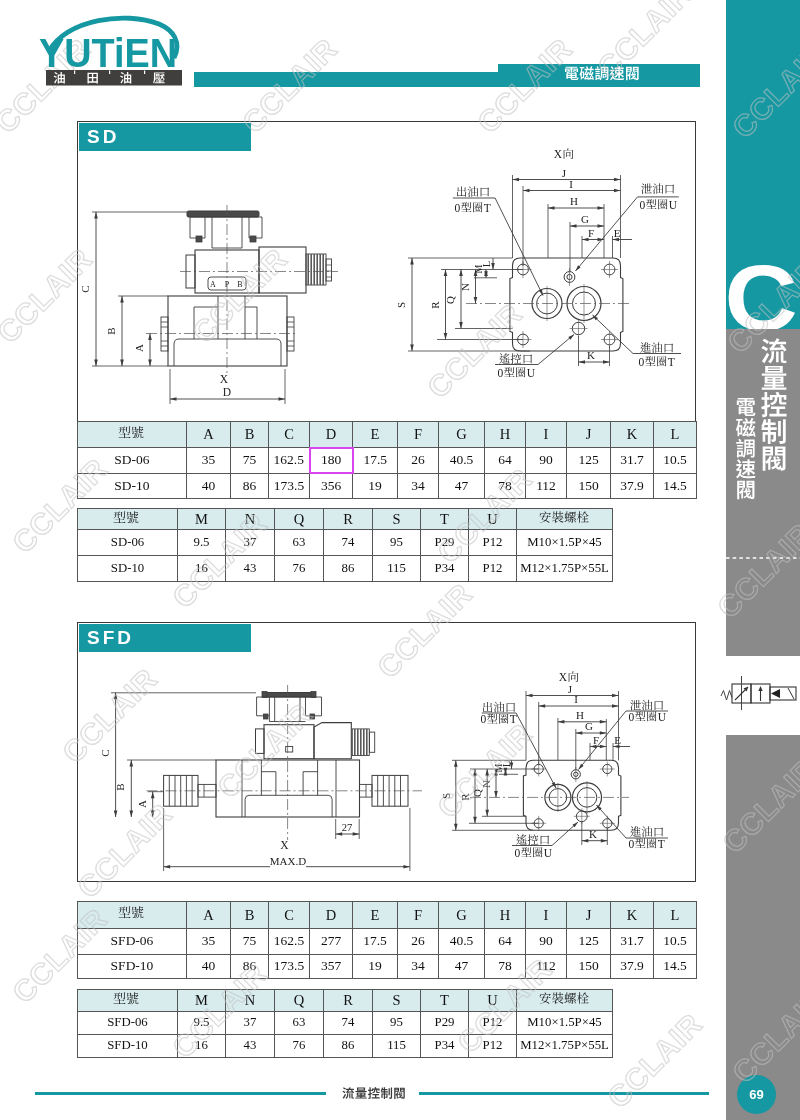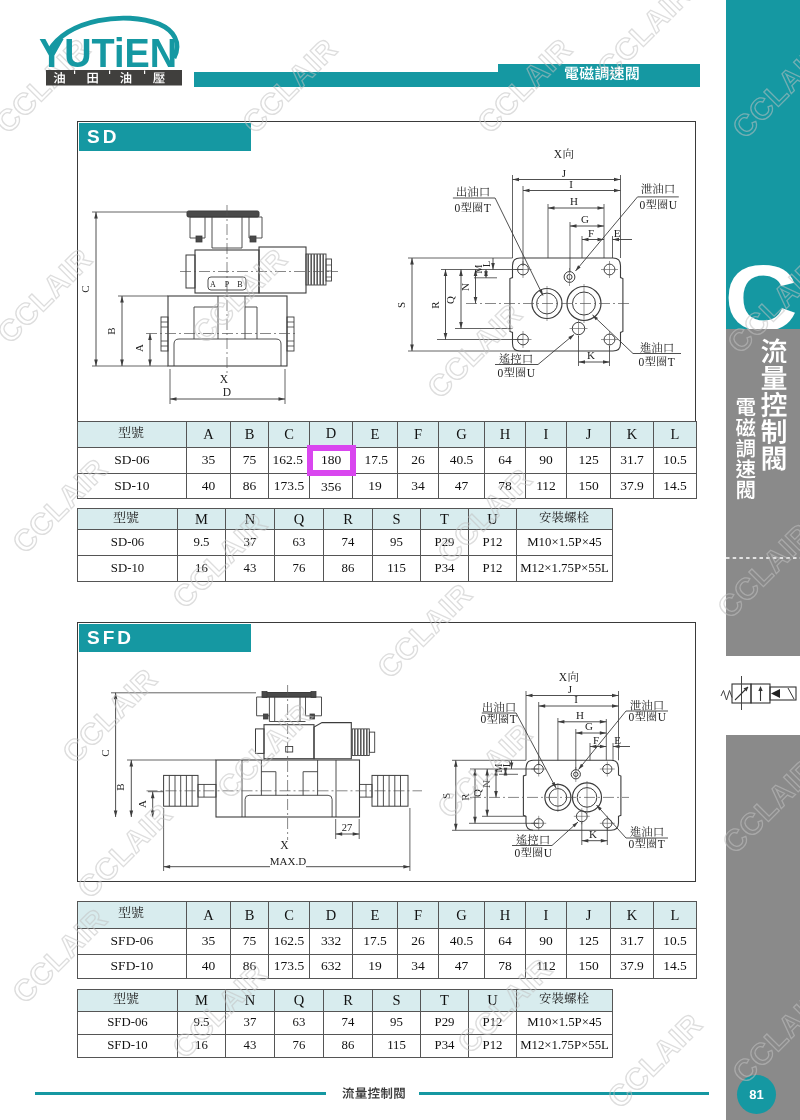--- a/index.html
+++ b/index.html
@@ -104,21 +104,21 @@
 <line x1="45" y1="32" x2="58" y2="19" stroke="#333" stroke-width="1.1"></line>
       <path d="M58,19 l-4.5,1.2 l3.2,3.2 Z" fill="#333"></path>
 <line x1="70.5" y1="33" x2="70.5" y2="21" stroke="#333" stroke-width="1.1"></line>
       <path d="M70.5,18 l-2.2,5 l4.4,0 Z" fill="#333"></path>
 <rect x="80" y="19" width="26" height="13" stroke="#333" stroke-width="1.1" fill="none"></rect>
 <path d="M81,25.5 l9,-4.5 l0,9 Z" fill="#222"></path>
 <line x1="98" y1="20" x2="104" y2="31" stroke="#333" stroke-width="1"></line>
 </svg>
 
 <div class="abs" style="left:737px;top:1075px;width:39px;height:39px;border-radius:50%;background:#1598A2"></div>
-<div class="abs" style="left:737px;top:1087px;width:39px;text-align:center;font-family:'Liberation Sans';font-weight:bold;font-size:13px;color:#fff;">81</div>
+<div class="abs" style="left:737px;top:1087px;width:39px;text-align:center;font-family:'Liberation Sans';font-weight:bold;font-size:13px;color:#fff;">69</div>
 
 <div class="abs" style="left:77px;top:121px;width:617px;height:299px;border:1.5px solid #3a3a3a;"></div>
 
 <div class="abs" style="left:78.5px;top:122.5px;width:172px;height:28px;background:#1598A2"></div>
 <div class="abs" style="left:87px;top:126px;font-family:'Liberation Sans';font-weight:bold;font-size:19px;letter-spacing:3px;color:#fff;">SD</div>
 
 <svg class="abs" style="left:77px;top:121px;overflow:visible" width="618" height="300" viewBox="77 121 618 300">
 <g>
         <g>
           <rect x="187" y="211" width="72" height="6" stroke="#3C3C3C" stroke-width="1" fill="#4a4a4a" rx="1.5"></rect>
@@ -365,21 +365,21 @@
             <td style="border:1px solid #555;">I</td>
             <td style="border:1px solid #555;">J</td>
             <td style="border:1px solid #555;">K</td>
             <td style="border:1px solid #555;">L</td>
           </tr>
 <tr style="height:25.5px;">
             <td style="border:1px solid #555;">SD-06</td>
             <td style="border:1px solid #555;">35</td>
             <td style="border:1px solid #555;">75</td>
             <td style="border:1px solid #555;">162.5</td>
-            <td style="border:6px solid #d946ef;">180</td>
+            <td style="border:2px solid #d946ef;">180</td>
             <td style="border:1px solid #555;">17.5</td>
             <td style="border:1px solid #555;">26</td>
             <td style="border:1px solid #555;">40.5</td>
             <td style="border:1px solid #555;">64</td>
             <td style="border:1px solid #555;">90</td>
             <td style="border:1px solid #555;">125</td>
             <td style="border:1px solid #555;">31.7</td>
             <td style="border:1px solid #555;">10.5</td>
           </tr>
 <tr style="height:25px;">
@@ -723,36 +723,36 @@
             <td style="border:1px solid #555;">I</td>
             <td style="border:1px solid #555;">J</td>
             <td style="border:1px solid #555;">K</td>
             <td style="border:1px solid #555;">L</td>
           </tr>
 <tr style="height:25.5px;">
             <td style="border:1px solid #555;">SFD-06</td>
             <td style="border:1px solid #555;">35</td>
             <td style="border:1px solid #555;">75</td>
             <td style="border:1px solid #555;">162.5</td>
-            <td style="border:1px solid #555;">332</td>
+            <td style="border:1px solid #555;">277</td>
             <td style="border:1px solid #555;">17.5</td>
             <td style="border:1px solid #555;">26</td>
             <td style="border:1px solid #555;">40.5</td>
             <td style="border:1px solid #555;">64</td>
             <td style="border:1px solid #555;">90</td>
             <td style="border:1px solid #555;">125</td>
             <td style="border:1px solid #555;">31.7</td>
             <td style="border:1px solid #555;">10.5</td>
           </tr>
 <tr style="height:24px;">
             <td style="border:1px solid #555;">SFD-10</td>
             <td style="border:1px solid #555;">40</td>
             <td style="border:1px solid #555;">86</td>
             <td style="border:1px solid #555;">173.5</td>
-            <td style="border:1px solid #555;">632</td>
+            <td style="border:1px solid #555;">357</td>
             <td style="border:1px solid #555;">19</td>
             <td style="border:1px solid #555;">34</td>
             <td style="border:1px solid #555;">47</td>
             <td style="border:1px solid #555;">78</td>
             <td style="border:1px solid #555;">112</td>
             <td style="border:1px solid #555;">150</td>
             <td style="border:1px solid #555;">37.9</td>
             <td style="border:1px solid #555;">14.5</td>
           </tr>
 </tbody>

